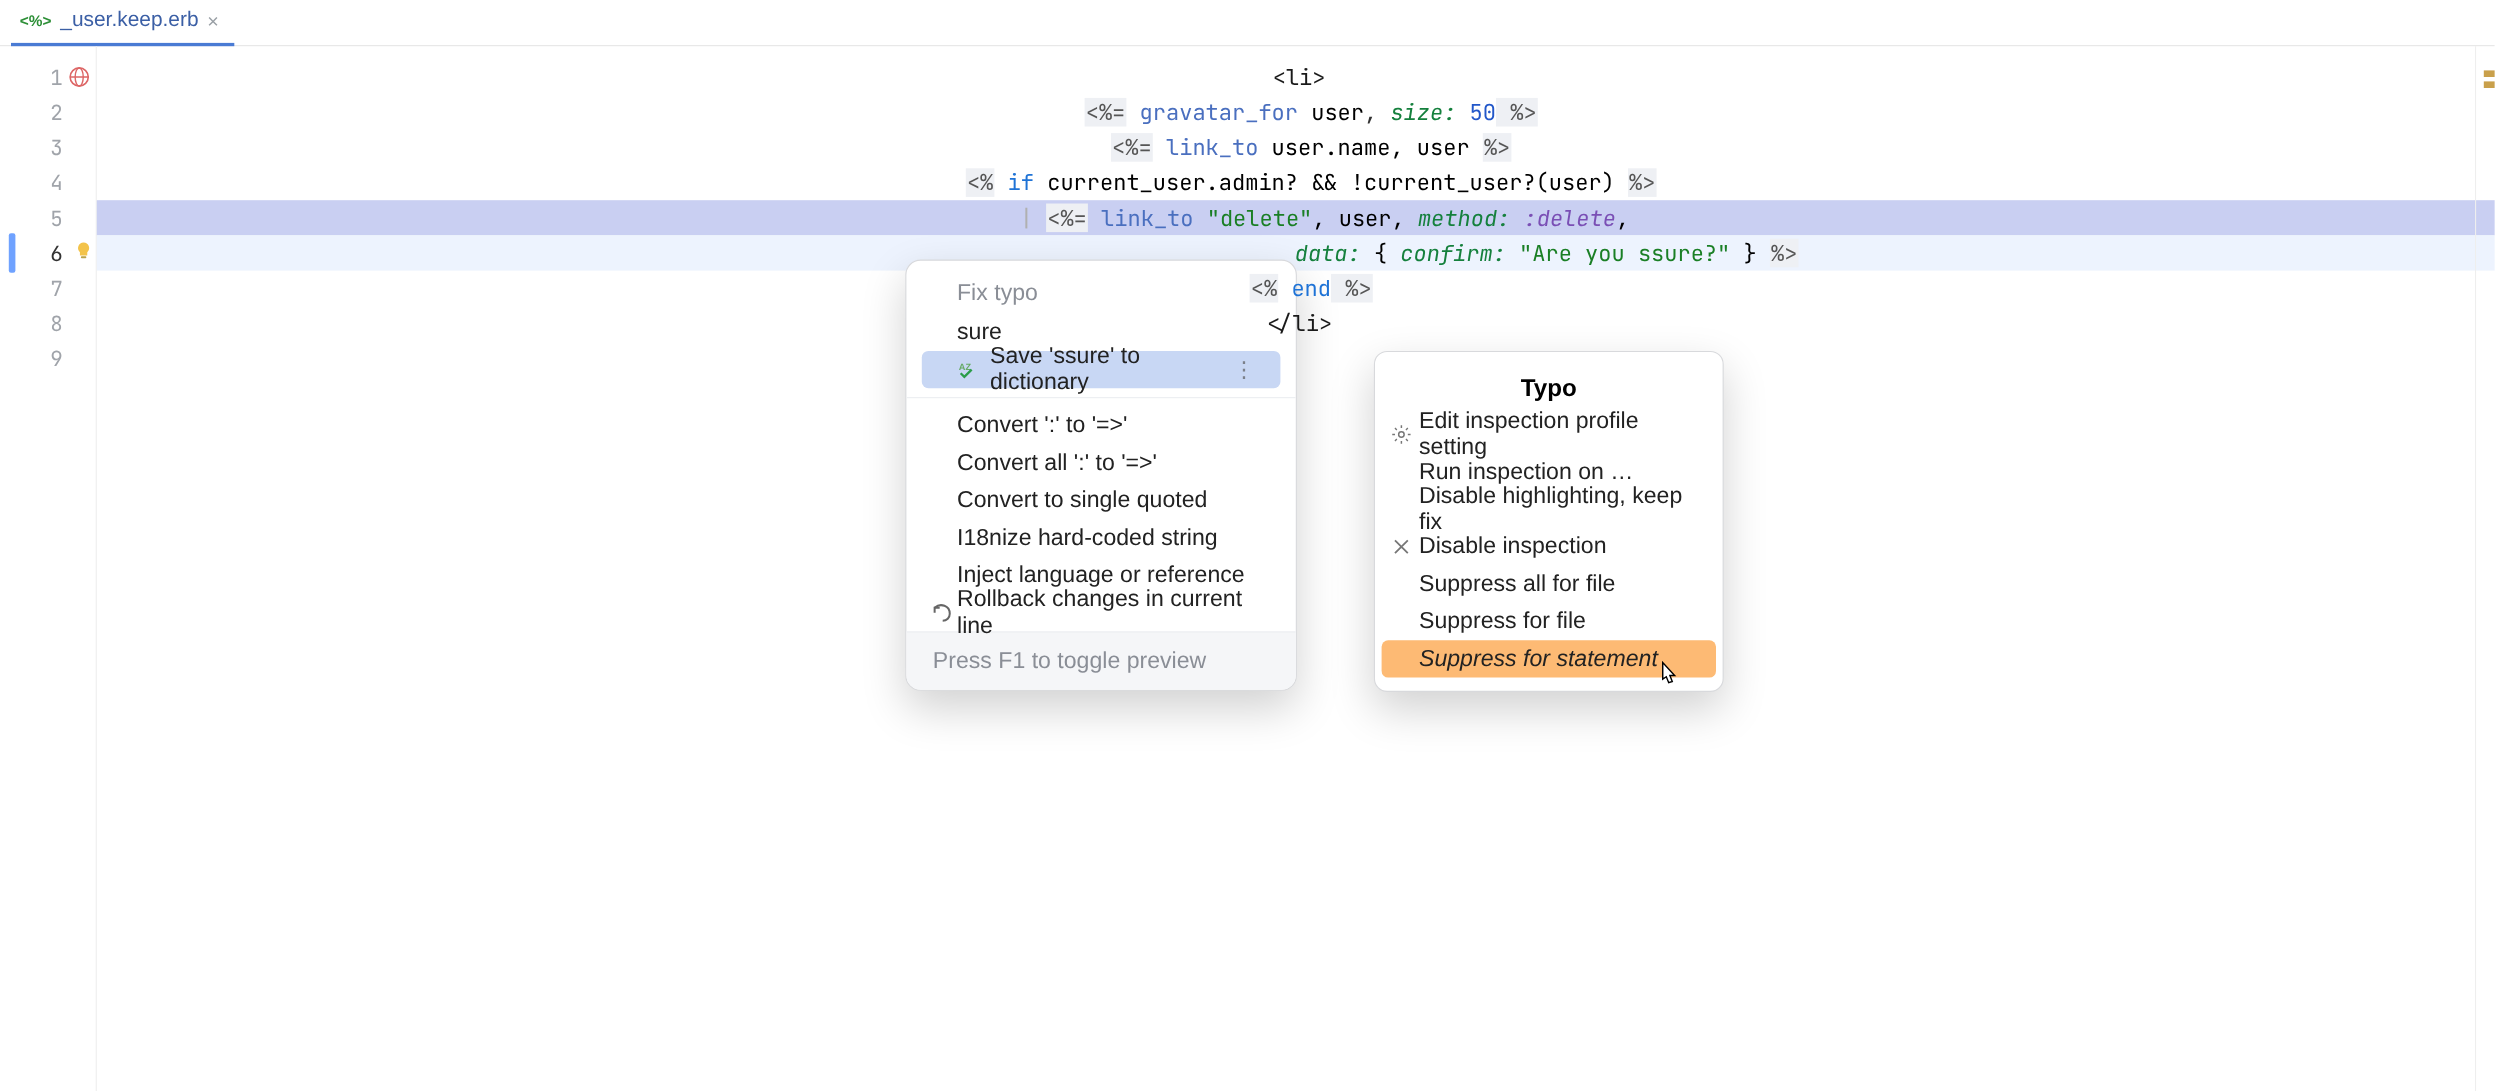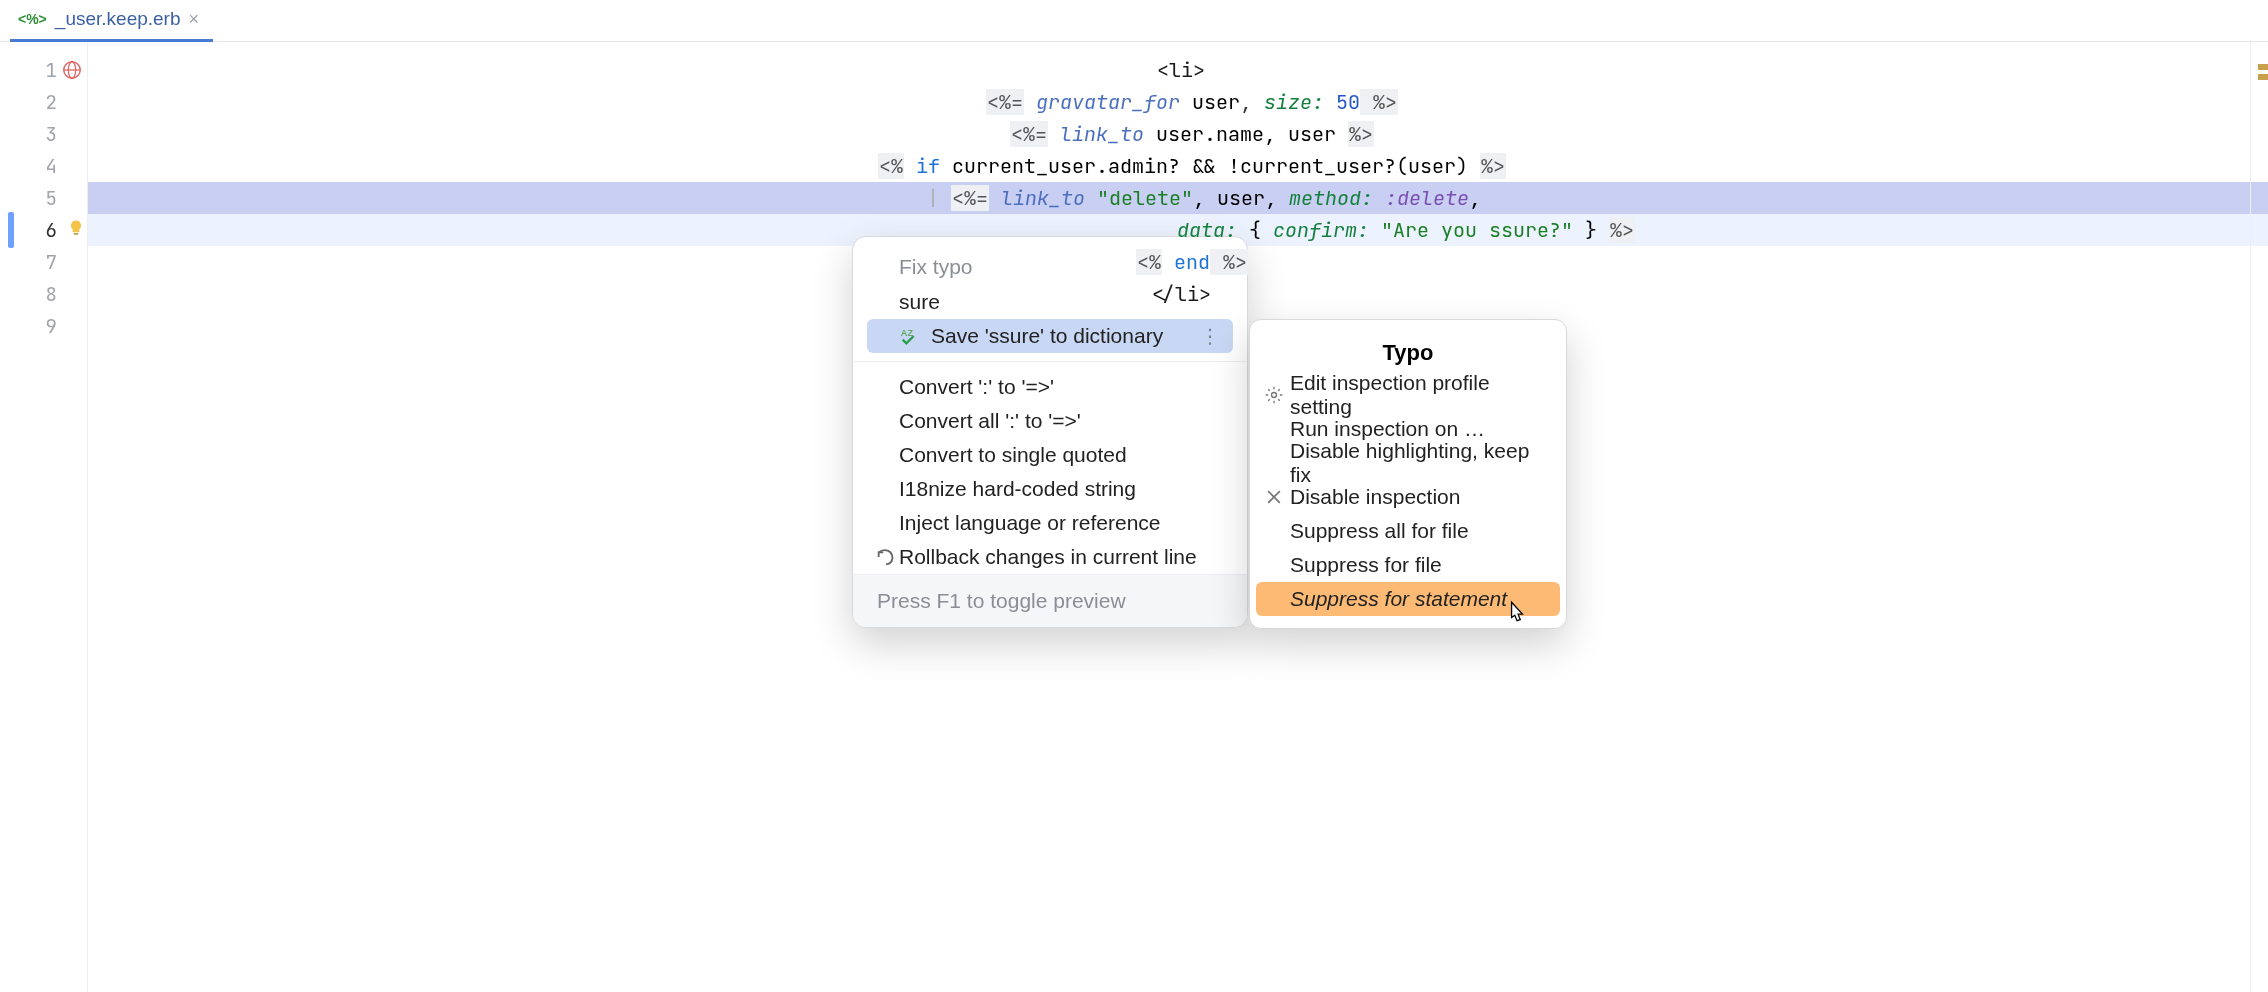--- a/index.html
+++ b/index.html
@@ -14,35 +14,35 @@
   .gline { height: 32px; display: flex; align-items: center; justify-content: flex-end; padding-right: 30px; color: #a0a4aa; font-size: 19px; font-family: "JetBrains Mono", Menlo, Consolas, monospace; position: relative; }
   .gline.current { color: #333; }
   .gline .gicon { position: absolute; right: 4px; width: 22px; height: 22px; }
   .code { flex: 1; padding-top: 12px; font-family: "JetBrains Mono", Menlo, Consolas, monospace; font-size: 20px; position: relative; }
   .line { height: 32px; display: flex; align-items: center; white-space: pre; padding-left: 6px; justify-content: center; }
   .hlrow { position: absolute; left: 0; right: 0; height: 32px; }
   .hlrow.a { background: #c9cff2; top: calc(12px + 32px*4); left: 0px; right: 0; }
   .hlrow.b { background: #edf3fe; top: calc(12px + 32px*5); left: 0px; right: 0; }
   .tk-tag { color: #1a1a1a; }
   .tk-erb { background: #eef0f4; color: #555; padding: 0 1px; }
-  .tk-fn { color: #4a6fbf; font-style: italic; }
+  .tk-fn { color: #4a6fbf; }
   .tk-kw { color: #1f73d6; }
   .tk-key { color: #15803d; font-style: italic; }
   .tk-str { color: #1a7f25; }
   .tk-num { color: #2257c9; }
   .tk-sym { color: #7a4fb5; font-style: italic; }
   .tk-op { color: #333; }
   .pipe { color: #b0b0b0; }
   .bulb { position: absolute; left: -22px; top: calc(12px + 32px*5 + 4px); width: 20px; height: 20px; }
   .lmodmark { position:absolute; left: 8px; top: calc(12px + 32px*5 - 2px); width:6px; height:36px; background:#6fa2ff; border-radius:2px; }
 
-  .popup1 { position: absolute; left: 823px; top: 236px; width: 396px; background: #fff; border: 1px solid #d8d9dc; border-radius: 14px; box-shadow: 0 16px 40px rgba(0,0,0,.18); overflow: hidden; margin-left: 29px; }
+  .popup1 { position: absolute; left: 823px; top: 236px; width: 356px; background: #fff; border: 1px solid #d8d9dc; border-radius: 14px; box-shadow: 0 16px 40px rgba(0,0,0,.18); overflow: hidden; }
   .popup1 .hdr { padding: 18px 28px 6px 46px; color: #8a8e96; font-size: 21px; }
   .popup1 .item { display: flex; align-items: center; gap: 10px; padding: 6px 18px 6px 46px; font-size: 21px; color: #222; height: 34px; }
-  .popup1 .item.sel { background: #c8d7f4; margin: 0 14px; border-radius: 6px; padding-left: 32px; padding-right: 12px; justify-content: flex-end; }
+  .popup1 .item.sel { background: #c8d7f4; margin: 0 14px; border-radius: 6px; padding-left: 32px; padding-right: 22px; justify-content: flex-end; }
   .popup1 .item .iicon { position:absolute; left:22px; width:22px; height:22px; }
   .popup1 .item.sel .iicon { position: static; }
   .popup1 .sep { height: 1px; background: #eceef1; margin: 8px 0; }
   .popup1 .item .more { margin-left: auto; color: #7b808a; font-size: 20px; letter-spacing: 1px; }
   .popup1 .footer { background: #f5f6f8; padding: 14px 24px; color: #8a8e96; font-size: 21px; border-top: 1px solid #ebedf0; }
 
   .popup2 { position: absolute; left: 1249px; top: 319px; width: 318px; background: #fff; border: 1px solid #d8d9dc; border-radius: 12px; box-shadow: 0 16px 40px rgba(0,0,0,.18); padding: 12px 6px; }
   .popup2 .title { text-align: center; font-weight: 700; font-size: 22px; padding: 8px 0 12px; }
   .popup2 .item { display: flex; align-items: center; gap: 10px; padding: 6px 14px 6px 34px; font-size: 21px; color: #222; height: 34px; position: relative; }
   .popup2 .item .iicon { position: absolute; left: 8px; width: 20px; height: 20px; }

